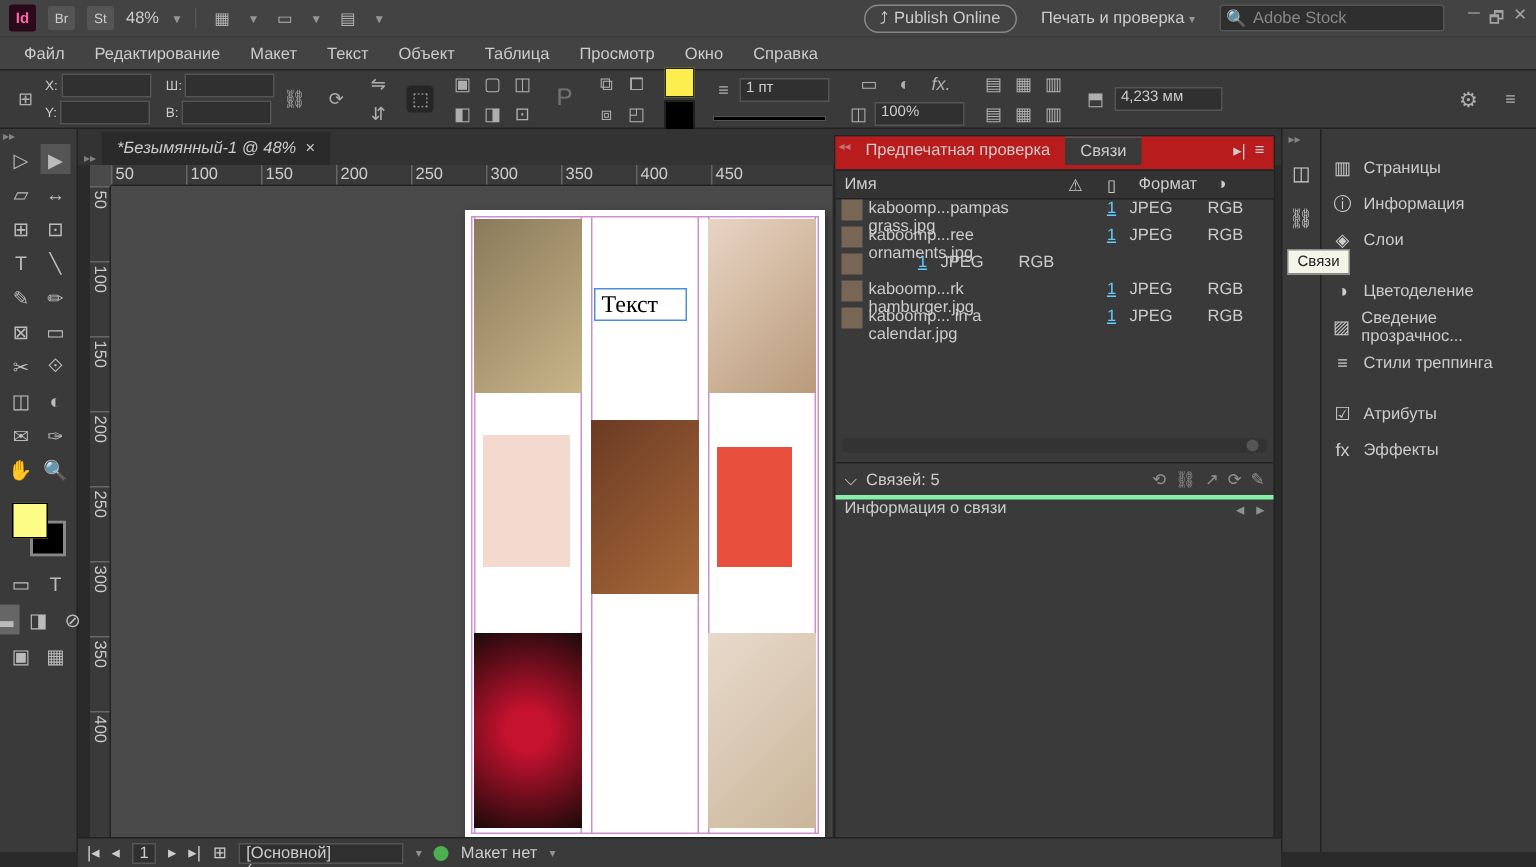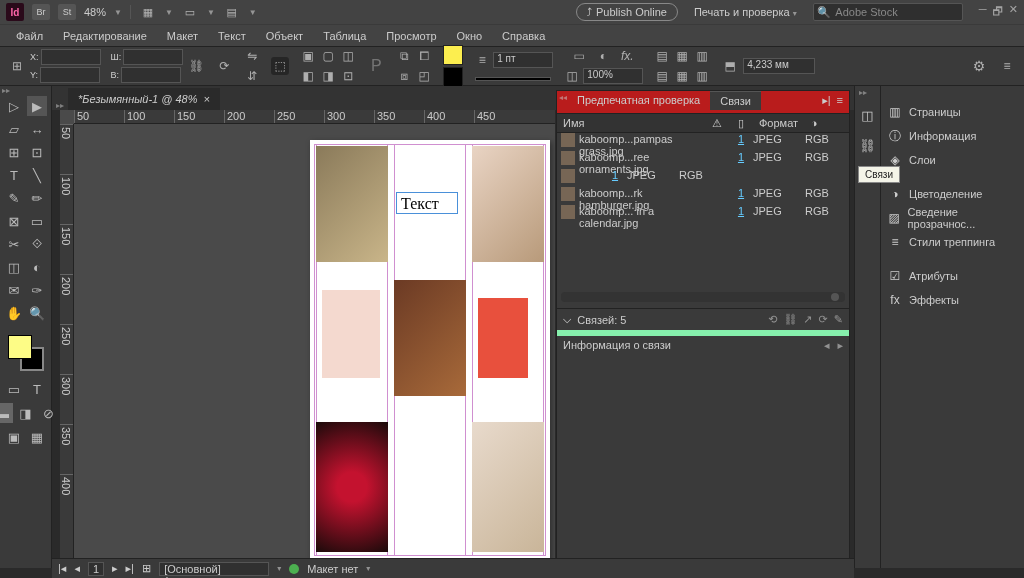--- a/index.html
+++ b/index.html
@@ -58,21 +58,21 @@
 .col-format{width:52px}
 .col-space{width:44px}
 .links-row{height:18px;display:flex;align-items:flex-start;font-size:10px}
 .links-row .thumb{width:14px;height:14px;background:#765;margin:0 4px}
 .links-row .num{color:#6cf;text-decoration:underline}
 .links-footer{margin-top:auto}
 .links-scroll{height:10px;background:#333;margin:6px 4px;border-radius:4px;position:relative}
 .links-scroll::after{content:"";position:absolute;right:6px;top:1px;width:8px;height:8px;background:#555;border-radius:50%}
 .links-status{height:22px;display:flex;align-items:center;border-top:1px solid #222;padding:0 6px;gap:6px;font-size:10px}
 .links-status .icons{margin-left:auto;display:flex;gap:6px;opacity:.6}
-.info-section{height:24px;display:flex;align-items:center;border-top:6px solid #86efac;padding:0 6px;font-size:10px}
+.info-section{height:24px;display:flex;border-top:3px solid #86efac;padding:0 6px;font-size:10px}
 .info-section .arrows{margin-left:auto;display:flex;gap:8px;opacity:.6}
 .right-dock{position:absolute;right:0;top:86px;bottom:10px;width:170px;background:#3a3a3a;border-left:1px solid #222;display:flex}
 .right-dock .iconcol{width:26px;border-right:1px solid #222;display:flex;flex-direction:column;align-items:center;padding-top:20px;gap:12px}
 .right-dock .iconcol div{width:18px;height:18px;display:flex;align-items:center;justify-content:center;font-size:13px}
 .right-dock .listcol{flex:1;display:flex;flex-direction:column;padding-top:14px}
 .right-dock .expand-arrow{position:absolute;top:2px;left:4px;font-size:8px;opacity:.5}
 .right-item{height:24px;display:flex;align-items:center;gap:6px;padding:0 6px;font-size:11px}
 .right-item .ic{width:16px;height:16px;display:flex;align-items:center;justify-content:center;font-size:12px}
 .right-sep{height:10px}
 .tooltip{position:absolute;left:858px;top:166px;background:#f4f4e8;color:#222;font-size:10px;padding:2px 6px;border:1px solid #888;z-index:100}

